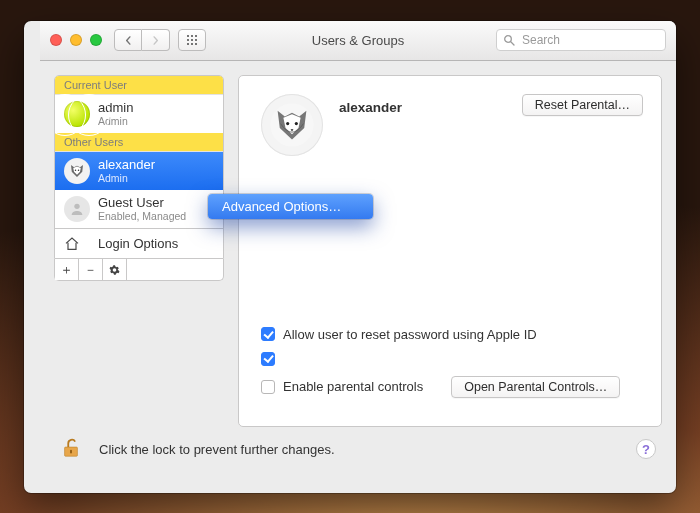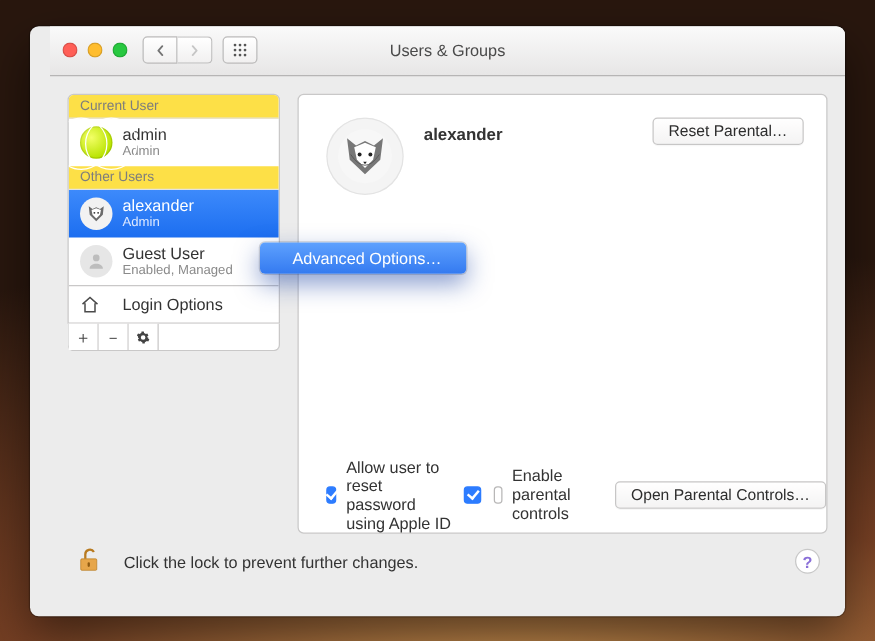--- a/index.html
+++ b/index.html
@@ -116,35 +116,35 @@
   .prof-pic { width:62px; height:62px; border-radius:50%; background:#f4f4f4; display:flex;align-items:center;justify-content:center; box-shadow: inset 0 0 0 1px #e3e3e3;}
   .prof-pic svg{width:46px;height:46px;}
   .prof-name{font-weight:700; font-size:13.5px; margin-top:6px;}
   .btn {
     height:22px; padding:0 12px; border:1px solid #c7c6c6; border-radius:4px;
     background:linear-gradient(#ffffff,#f4f3f3); font-size:12.5px; color:#2d2d2d;
     display:inline-flex; align-items:center; white-space:nowrap;
     box-shadow: 0 1px 0 rgba(0,0,0,.03);
   }
   .reset-row{ position:absolute; right:18px; top:18px;}
-  .checks{ position:absolute; left:22px; bottom:0; display:flex; flex-direction:row; gap:10px;}
+  .checks{ position:absolute; left:22px; bottom:28px; display:flex; flex-direction:column; gap:10px;}
   .chk{ display:flex; align-items:center; gap:8px; font-size:13px;}
   .cbox{ width:14px; height:14px; border:1px solid #b8b7b7; border-radius:3px; background:#fff; display:flex;align-items:center;justify-content:center;}
   .cbox.checked{ background:var(--check-blue); border-color:var(--check-blue);}
   .cbox.checked::after{content:""; width:4px;height:7px; border:solid #fff; border-width:0 2px 2px 0; transform:rotate(40deg) translateY(-1px);}
   .chk .btn{ margin-left:20px;}
 
   
   .ctx {
     position:absolute; left:168px; top:133px; min-width:165px;
     background: var(--menu-blue-grad);
     border-radius:4px; box-shadow: 0 8px 20px rgba(20,60,160,.5), 0 0 0 1px rgba(0,0,0,.15);
     padding:2px 0;
   }
-  .ctx-item{ color:#fff; font-size:13px; padding:3px 14px;margin-left:12px;}
+  .ctx-item{ color:#fff; font-size:13px; padding:3px 14px;}
 
   .footer{ display:flex; align-items:center; gap:17px; padding:10px 6px 0 6px;}
   .lock svg{width:22px;height:22px;}
   .help{ margin-left:auto; width:20px;height:20px; border-radius:50%; border:1px solid #c8c8c8; color:#8a6fd8; background:#fff; display:flex;align-items:center;justify-content:center; font-size:13px; font-weight:600;}
 </style>
 </head>
 <body>
 
 <div class="wall"></div>
 
@@ -177,20 +177,27 @@
             <circle cx="2" cy="6" r="1.1"></circle>
             <circle cx="6" cy="6" r="1.1"></circle>
             <circle cx="10" cy="6" r="1.1"></circle>
             <circle cx="2" cy="10" r="1.1"></circle>
             <circle cx="6" cy="10" r="1.1"></circle>
             <circle cx="10" cy="10" r="1.1"></circle>
           </g>
       </svg>
     </div>
     <div class="toolbar-title">Users &amp; Groups</div>
+    <div class="search">
+      <svg width="12" height="12" viewBox="0 0 12 12">
+          <circle cx="5" cy="5" r="3.3" fill="none" stroke="#9a9a9a" stroke-width="1.3"></circle>
+          <line x1="8" y1="8" x2="11" y2="11" stroke="#9a9a9a" stroke-width="1.3" stroke-linecap="round"></line>
+        </svg>
+      <input placeholder="Search" style="">
+    </div>
   </div>
 
   <div class="content">
     <div class="row">
       <div style="display:flex;flex-direction:column;width:170px;">
         <div class="sidebar">
           <div class="sb-section">Current User</div>
           <div class="sb-item">
             <div class="avatar tennis"></div>
             <div class="col">

